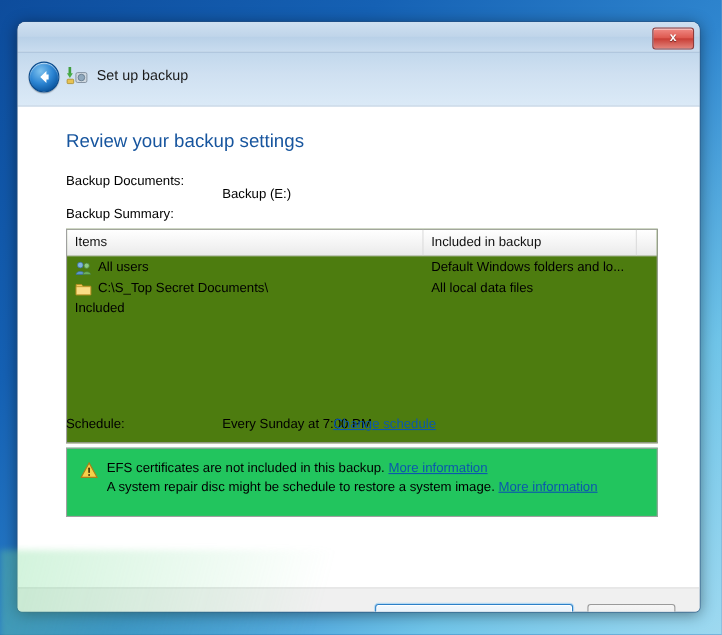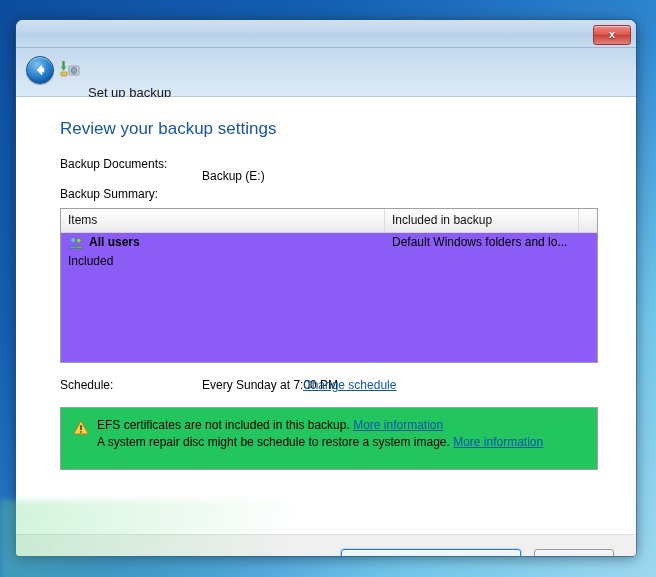--- a/index.html
+++ b/index.html
@@ -94,21 +94,20 @@
     top: 11px;
     width: 20px;
     height: 20px;
   }
   #nav-title {
     position: absolute;
     left: 72px;
     top: 13px;
     font-size: 13px;
     color: #1a1a1a;
-    margin-top: 24px;
   }
 
   
   #content {
     position: relative;
     height: 437px;
     background: #ffffff;
   }
   #page-title {
     position: absolute;
@@ -133,23 +132,23 @@
   #loc-label { top: 60px; }
   #loc-value { top: 72px; }
   #sum-label { top: 90px; }
 
   
   #summary-table {
     position: absolute;
     left: 44px;
     top: 111px;
     width: 538px;
-    height: 155px;
+    height: 195px;
     border: 1px solid #a0a0a0;
-    background: #8b5cf6;
+    background: #4d7c0f;
     box-sizing: border-box;
   }
   #table-head {
     display: flex;
     height: 23px;
     background: linear-gradient(180deg, #ffffff 0%, #f3f3f3 60%, #eaeaea 100%);
     border-bottom: 1px solid #d4d4d4;
   }
   .th {
     font-size: 12px;
@@ -167,21 +166,21 @@
 
   .trow { display: flex; height: 19px; }
   .td {
     font-size: 12px;
     color: #000;
     line-height: 19px;
     box-sizing: border-box;
     overflow: hidden;
     white-space: nowrap;
   }
-  .td.c0 { width: 324px; padding-left: 7px; display: flex; align-items: center; font-weight: bold; }
+  .td.c0 { width: 324px; padding-left: 7px; display: flex; align-items: flex-end; }
   .td.c0 .ico { width: 16px; height: 16px; margin-right: 5px; flex: 0 0 16px; position: relative; }
   .td.c1 { width: 194px; padding-left: 7px; }
 
   
   #sched-label { top: 281px; }
   #sched-value { top: 281px; }
   #change-schedule {
     position: absolute;
     left: 287px;
     top: 281px;
@@ -310,20 +309,32 @@
                 <path d="M1.2 13.5 C1.2 9.8 8.8 9.8 8.8 13.5 Z" fill="#5f97c9" stroke="#3b6e9c" stroke-width="0.7"></path>
                 <circle cx="10.8" cy="5.6" r="2.4" fill="#8fcc7f" stroke="#4a7d3f" stroke-width="0.7"></circle>
                 <path d="M7.4 13.5 C7.4 10.2 14.4 10.2 14.4 13.5 Z" fill="#6fb45e" stroke="#4a7d3f" stroke-width="0.7"></path>
               </svg>
             </span>
             <span>All users</span>
           </div>
           <div class="td c1">Default Windows folders and lo...</div>
         </div>
 
+        <div class="trow">
+          <div class="td c0">
+            <span class="ico">
+              <svg width="16" height="16" viewBox="0 0 16 16">
+                <path d="M1.2 3.6 L6.2 3.6 L7.4 5.2 L14.5 5.2 L14.5 13 L1.2 13 Z" fill="#f2ca5e" stroke="#b58e22" stroke-width="0.8"></path>
+                <path d="M1.2 5.6 L14.5 5.6 L14.5 13 L1.2 13 Z" fill="#fadd85" stroke="#b58e22" stroke-width="0.7"></path>
+              </svg>
+            </span>
+            <span>C:\S_Top Secret Documents\</span>
+          </div>
+          <div class="td c1">All local data files</div>
+        </div>
 
         <div class="trow">
           <div class="td c1">Included</div>
         </div>
       </div>
 
       <div class="field-label" id="sched-label">Schedule:</div>
       <div class="field-value" id="sched-value">Every Sunday at 7:00 PM</div>
       <div id="change-schedule">Change schedule</div>
 

